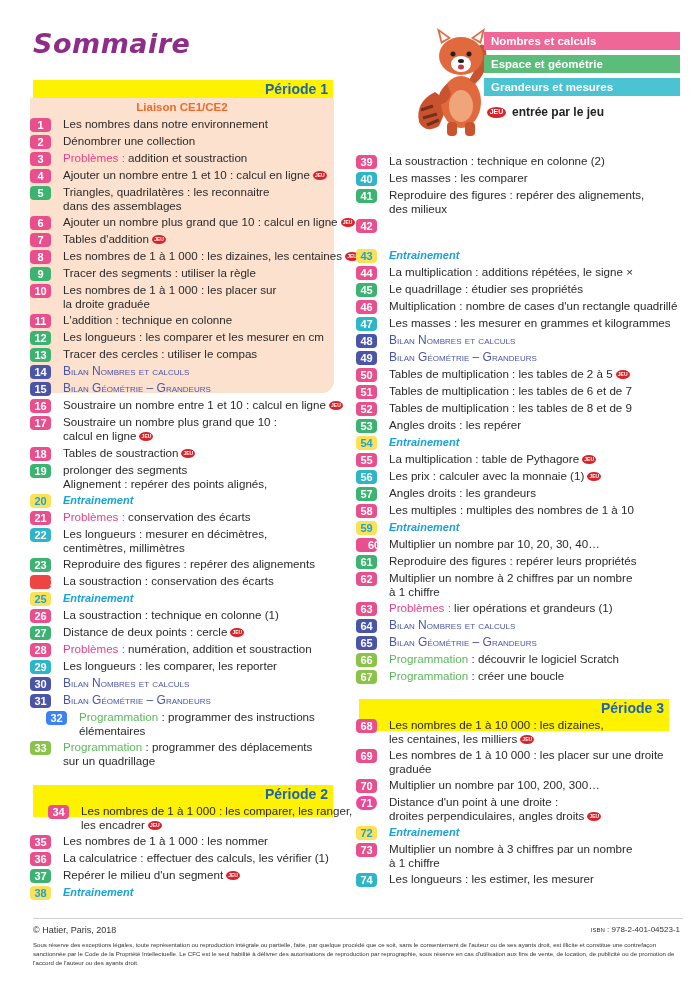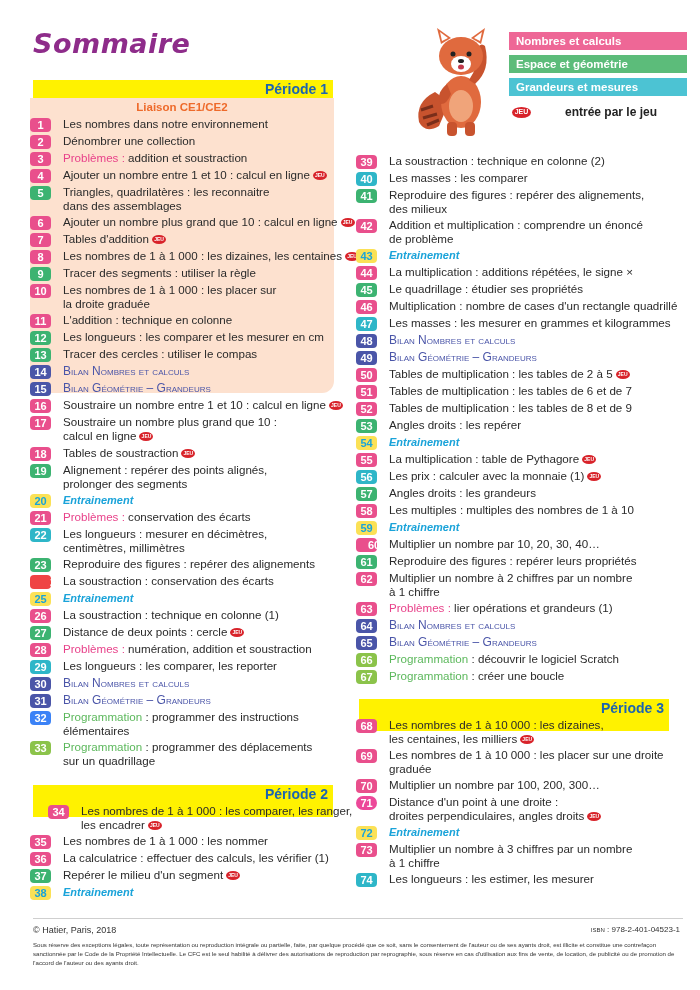--- a/index.html
+++ b/index.html
@@ -6,26 +6,26 @@
   html, body { width: 700px; height: 990px; background: #ffffff; overflow: hidden; }
   body { position: relative; font-family: "Liberation Sans", sans-serif; color: #2a2a2a; }
 
   .title {
     position: absolute; left: 33px; top: 28px;
     font-family: "DejaVu Sans", sans-serif; font-weight: bold; font-style: italic;
     font-size: 27px; color: #8e2c8a; letter-spacing: 0.5px;
   }
 
   
-  .legend { position: absolute; left: 509px; top: 32px; width: 178px; }
+  .legend { position: absolute; left: 484px; top: 32px; width: 196px; }
   .legend-bar {
     height: 18px; margin-bottom: 5px; color: #fff; font-weight: bold;
     font-size: 11.5px; line-height: 18px; padding-left: 7px;
   }
-  .legend-jeu { margin-top: 9px; display: flex; align-items: center; font-size: 12px; font-weight: bold; color: #222; gap: 28px; }
+  .legend-jeu { margin-top: 9px; display: flex; align-items: center; font-size: 12px; font-weight: bold; color: #222; }
   .legend-jeu .jeu { margin-right: 6px; width: 19px; height: 11px; font-size: 7px; }
 
   
   .mascot { position: absolute; left: 415px; top: 22px; width: 100px; width: 96px; height: 118px; }
 
   .period {
     position: absolute; height: 32px; background: #fff200;
     text-align: right; padding-right: 5px;
     font-weight: bold; font-size: 14px; line-height: 18px; color: #1c64b0;
   }
@@ -219,22 +219,22 @@
     </div>
     <div class="item" style="left: 30px; top: 446px;">
       <span class="badge" style="background: rgb(233, 79, 140);">18</span>
       <div class="item-text">
         <div><span>Tables de soustraction</span><span class="jeu">JEU</span></div>
       </div>
     </div>
     <div class="item" style="left: 30px; top: 463px;">
       <span class="badge" style="background: rgb(60, 179, 113);">19</span>
       <div class="item-text">
+        <div><span>prolonger des segments</span></div>
         <div><span>Alignement : repérer des points alignés,</span></div>
-        <div><span>prolonger des segments</span></div>
       </div>
     </div>
     <div class="item" style="left: 30px; top: 493px;">
       <span class="badge" style="background: rgb(251, 225, 86); color: rgb(26, 163, 217);">20</span>
       <div class="item-text">
         <div><span class="label-entr">Entrainement</span></div>
       </div>
     </div>
     <div class="item" style="left: 30px; top: 510px;">
       <span class="badge" style="background: rgb(233, 79, 140);">21</span>
@@ -297,21 +297,21 @@
         <div><span class="label-bilan">Bilan Nombres et calculs</span></div>
       </div>
     </div>
     <div class="item" style="left: 30px; top: 693px;">
       <span class="badge" style="background: rgb(74, 85, 168);">31</span>
       <div class="item-text">
         <div><span class="label-bilan">Bilan Géométrie – Grandeurs</span></div>
       </div>
     </div>
     <div class="item" style="left: 30px; top: 710px;">
-      <span class="badge" style="background: #3b82f6;">32</span>
+      <span class="badge" style="background: #3b82f6; margin-left: 16px;">32</span>
       <div class="item-text">
         <div><span class="label-prog">Programmation</span><span> : programmer des instructions</span></div>
         <div><span>élémentaires</span></div>
       </div>
     </div>
     <div class="item" style="left: 30px; top: 740px;">
       <span class="badge" style="background: rgb(139, 195, 74);">33</span>
       <div class="item-text">
         <div><span class="label-prog">Programmation</span><span> : programmer des déplacements</span></div>
         <div><span>sur un quadrillage</span></div>
@@ -362,24 +362,20 @@
     </div>
     <div class="item" style="left: 356px; top: 188px;">
       <span class="badge" style="background: rgb(60, 179, 113);">41</span>
       <div class="item-text">
         <div><span>Reproduire des figures : repérer des alignements,</span></div>
         <div><span>des milieux</span></div>
       </div>
     </div>
     <div class="item" style="left: 356px; top: 218px;">
       <span class="badge" style="background: rgb(233, 79, 140);">42</span>
-      <div class="item-text">
-        <div><span>Addition et multiplication : comprendre un énoncé</span></div>
-        <div><span>de problème</span></div>
-      </div>
     </div>
     <div class="item" style="left: 356px; top: 248px;">
       <span class="badge" style="background: rgb(251, 225, 86); color: rgb(26, 163, 217);">43</span>
       <div class="item-text">
         <div><span class="label-entr">Entrainement</span></div>
       </div>
     </div>
     <div class="item" style="left: 356px; top: 265px;">
       <span class="badge" style="background: rgb(233, 79, 140);">44</span>
       <div class="item-text">

